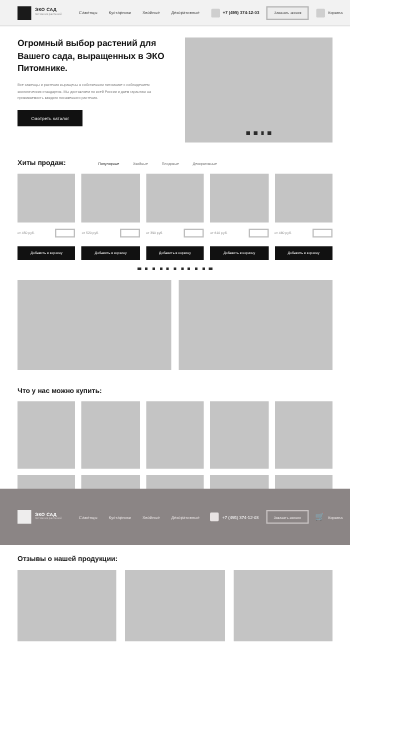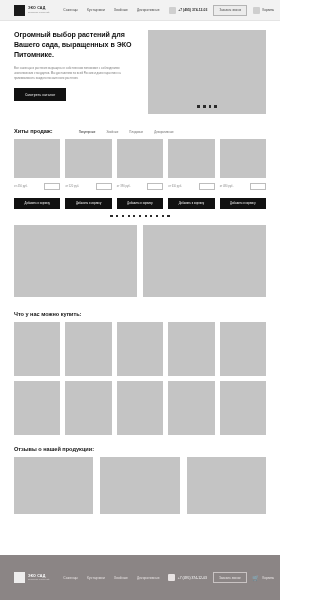--- a/index.html
+++ b/index.html
@@ -5,21 +5,21 @@
 <style>
   * { box-sizing: border-box; margin: 0; padding: 0; }
   html, body {
     width: 280px;
     height: 600px;
     overflow: hidden;
     background: #ffffff;
     font-family: "Liberation Sans", "DejaVu Sans", sans-serif;
     -webkit-font-smoothing: antialiased;
   }
-  .page { width: 280px; height: 600px; position: relative; background: #fff; }
+  .page { width: 280px; height: 436px; position: relative; background: #fff; }
 
   
   .header {
     height: 21px;
     background: #f2f2f2;
     border-bottom: 1px solid #e4e4e4;
     display: flex;
     align-items: center;
     padding: 0 6px 0 14px;
     gap: 0;

